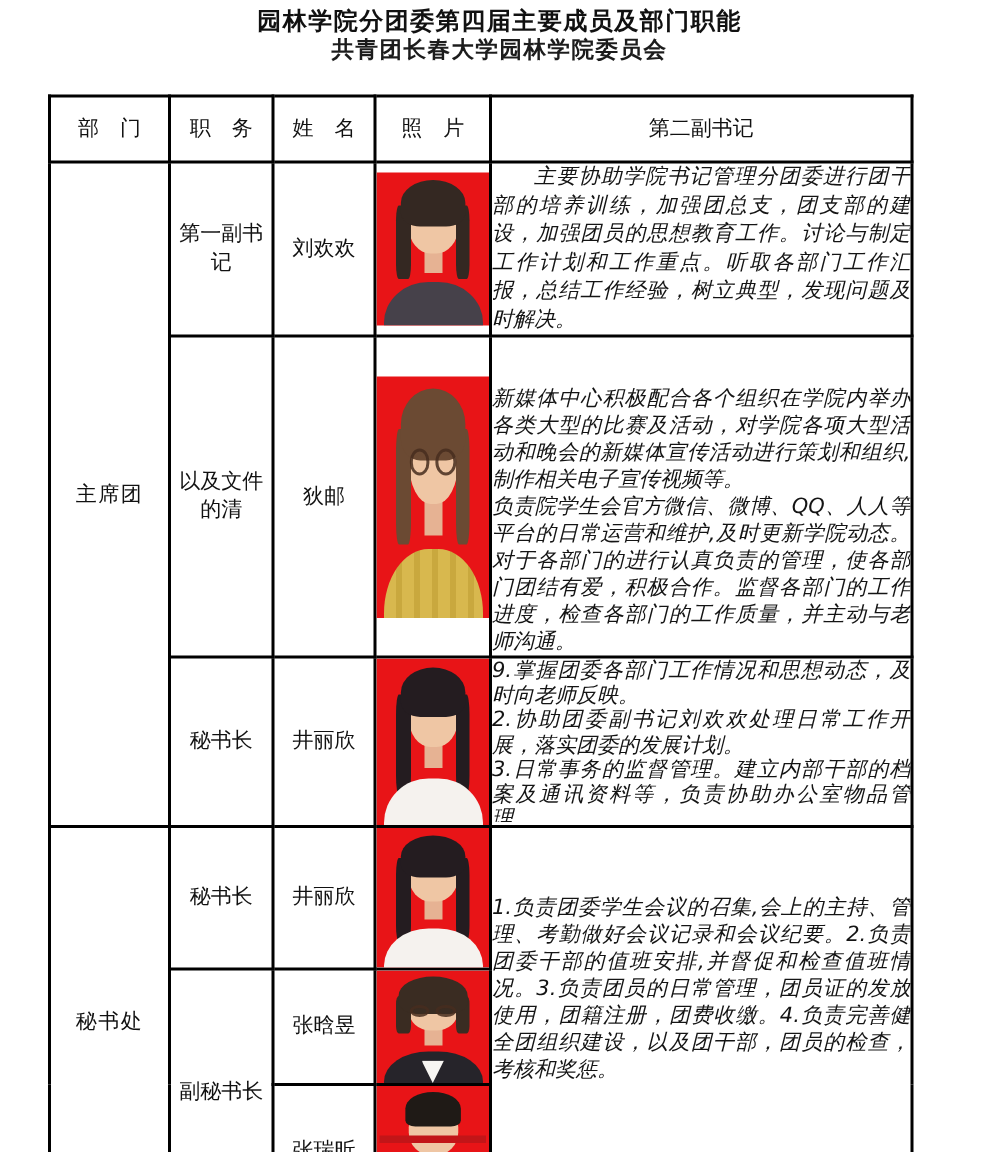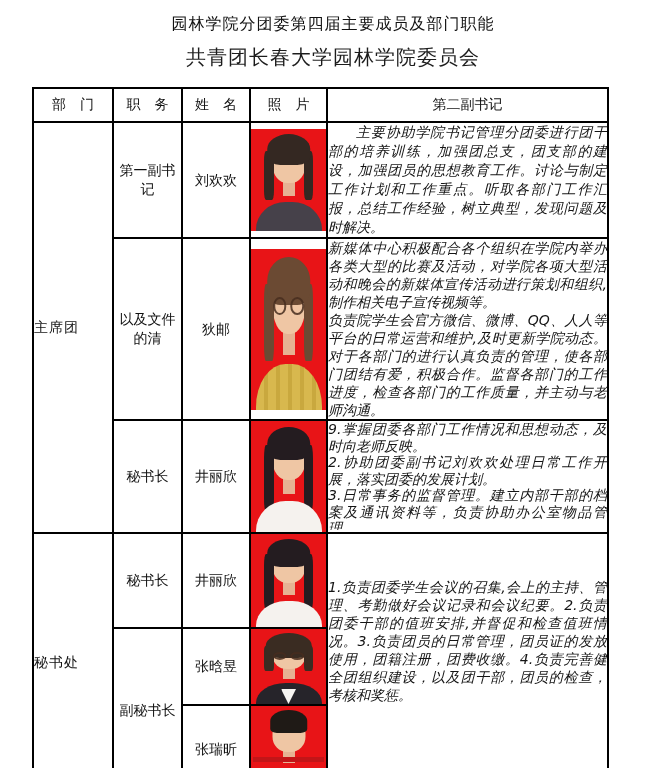--- a/index.html
+++ b/index.html
@@ -1,33 +1,33 @@
 <!DOCTYPE html>
 <html lang="zh"><head>
 <meta charset="utf-8">
 <style>
   html,body{margin:0;padding:0;background:#fff;}
   body{width:666px;height:768px;overflow:hidden;font-family:"DejaVu Sans","Liberation Sans",sans-serif;color:#111;}
   .page{position:relative;width:666px;height:768px;background:#fff;}
-  .title{padding-top:14px;text-align:center;font-size:16px;line-height:20px;font-weight:normal;letter-spacing:1px;}
-  .subtitle{margin-top:14px;text-align:center;font-size:20px;line-height:18px;color:#1c1c1c;letter-spacing:1px;}
+  .title{padding-top:4px;text-align:center;font-size:16px;line-height:20px;font-weight:bold;letter-spacing:1px;}
+  .subtitle{margin-top:0;text-align:center;font-size:15px;line-height:18px;color:#1c1c1c;letter-spacing:1px;font-weight:bold;}
   table.members{border-collapse:collapse;table-layout:fixed;margin:21px 0 0 32px;width:575px;}
   table.members td,table.members th{border:2px solid #000;padding:0;font-size:14px;font-weight:normal;overflow:hidden;}
-  tr.hrow{height:34px;}
+  tr.hrow{height:44px;}
   tr.r1{height:104px;} tr.r2{height:163px;} tr.r3{height:113px;}
   tr.r4{height:95px;}  tr.r5{height:77px;}  tr.r6{height:87px;}
   th.colh{font-weight:bold;text-align:center;vertical-align:middle;}
-  td.dept{font-weight:bold;vertical-align:middle;letter-spacing:1px;}
+  td.dept{font-weight:bold;text-align:center;vertical-align:middle;letter-spacing:1px;}
   td.pos,td.nm{text-align:center;vertical-align:middle;padding:0 4px;line-height:19px;}
   td.photo-cell{padding:0;vertical-align:middle;}
   td.duty-cell{vertical-align:middle;padding:2px 6px;font-style:italic;}
   td.duty-top{vertical-align:top;}
   .duty{white-space:pre-line;text-align:justify;font-size:14px;color:#141414;}
   .duty-r1{line-height:19px;text-indent:2em;}
-  .duty-r2{line-height:18px;}
+  .duty-r2{line-height:18px;margin-top:32px;}
   .duty-r3{line-height:16.5px;height:109px;overflow:hidden;}
   .duty-sec2{line-height:18px;margin-top:44px;}
   
   .photo{position:relative;width:100%;background:#e81417;overflow:hidden;}
   .ph-r1{height:102px;} .ph-r2{height:161px;} .ph-r3{height:111px;}
   .ph-r4{height:93px;}  .ph-r5{height:75px;}  .ph-r6{height:86px;}
   .neck{position:absolute;top:48%;left:50%;transform:translateX(-50%);width:16%;height:18%;background:#e6b293;z-index:1;}
   .face{position:absolute;top:13%;left:50%;transform:translateX(-50%);width:44%;height:40%;background:#efc6a4;border-radius:48% 48% 44% 44%;z-index:2;}
   .hair{position:absolute;top:5%;left:50%;transform:translateX(-50%);width:58%;height:30%;background:#32241c;border-radius:50% 50% 30% 30%;z-index:3;}
   .lock-l,.lock-r{position:absolute;top:22%;width:13%;height:48%;background:#32241c;z-index:2;border-radius:20%;}

